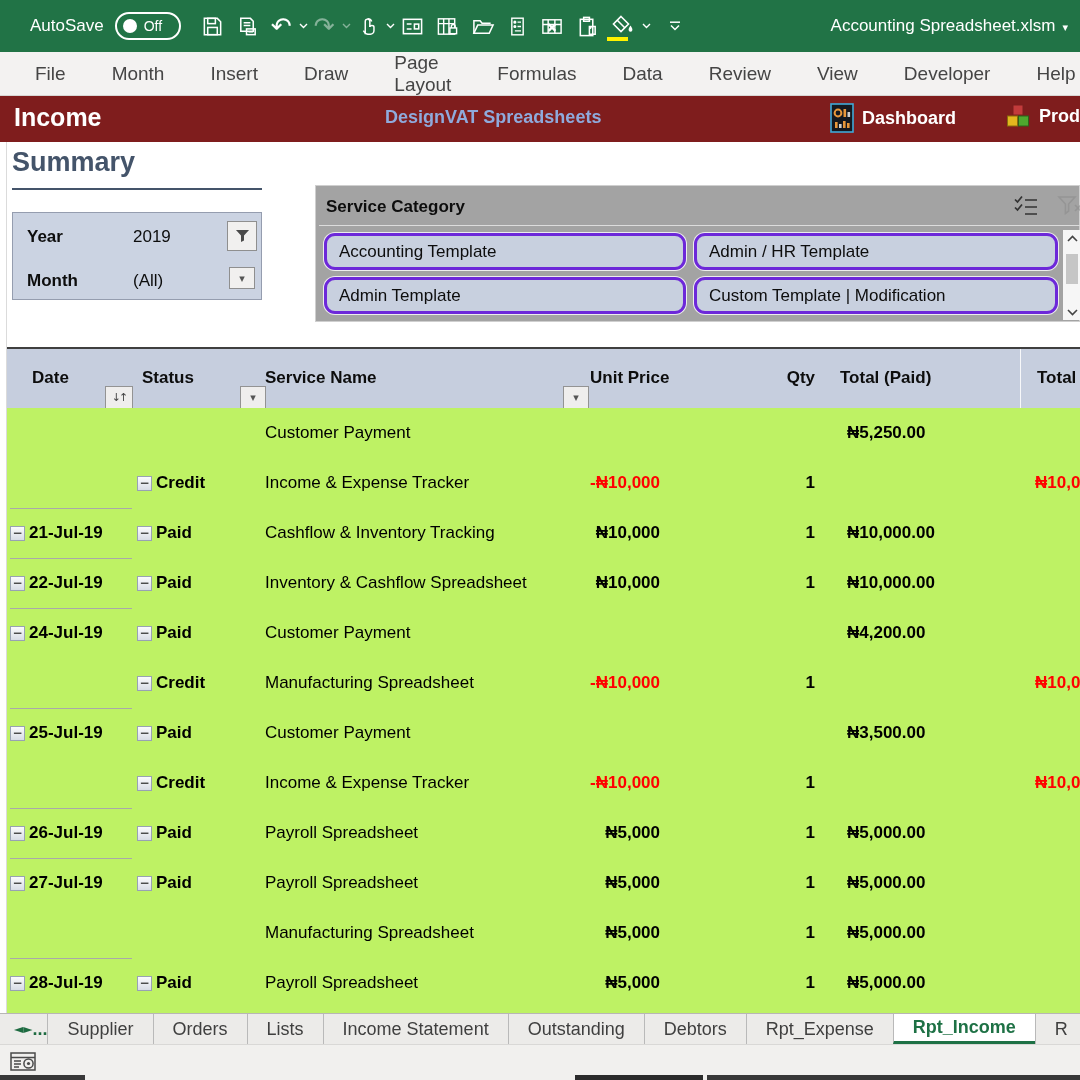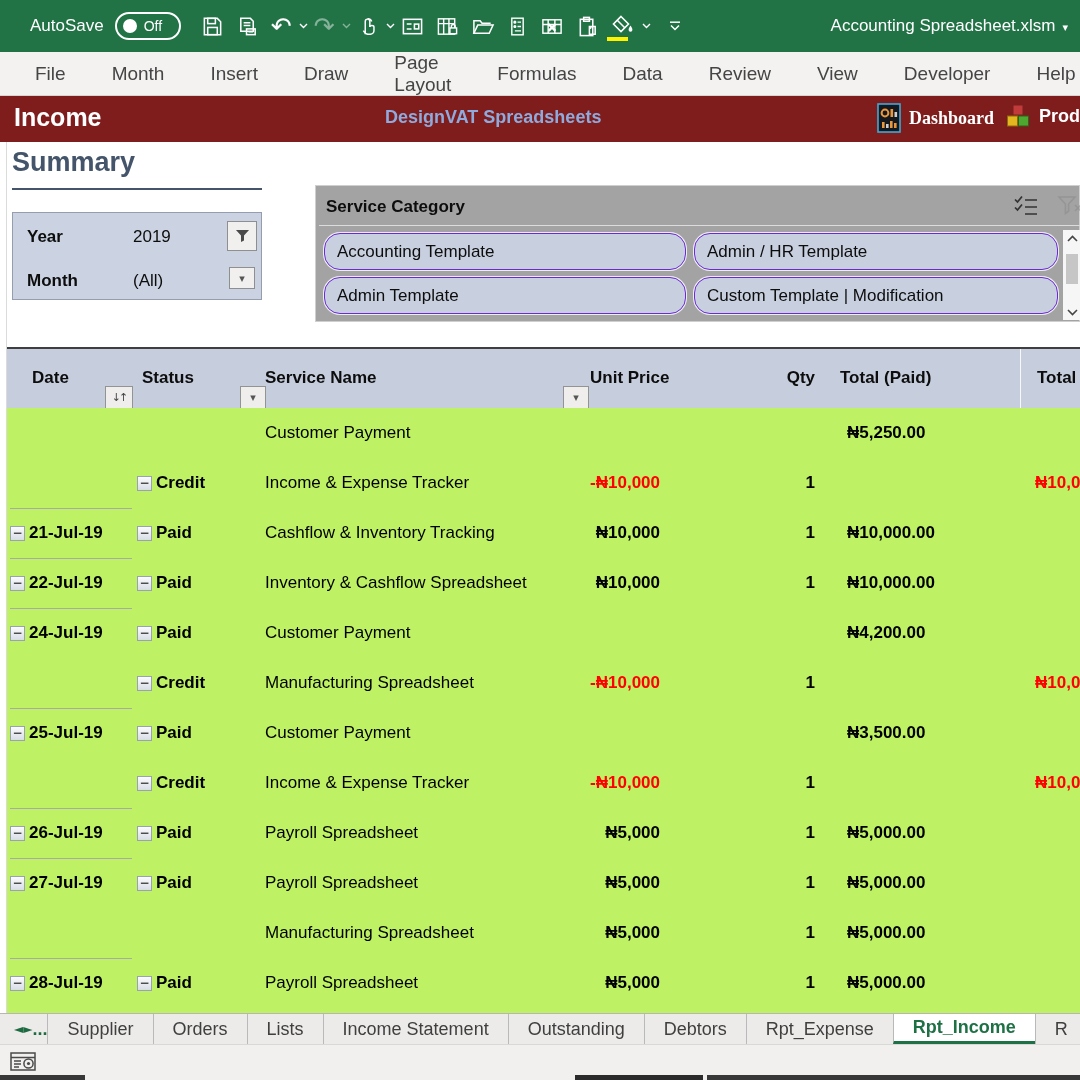--- a/index.html
+++ b/index.html
@@ -54,21 +54,21 @@
   .f-value{position:absolute;left:120px;font-size:17px;color:#0d0d0d;}
   .fbtn{position:absolute;background:#F1F0EF;border:1px solid #8F8F8F;display:flex;
     align-items:center;justify-content:center;box-sizing:border-box;}
   .caret{font-size:11px;color:#555;line-height:1;font-family:"DejaVu Sans",sans-serif;}
 
   
   .slicer{position:absolute;left:315px;top:185px;width:765px;height:137px;background:#a3a3a3;
     border:1px solid #CFCFCF;box-sizing:border-box;}
   .sl-title{position:absolute;left:10px;top:11px;font-size:17px;font-weight:bold;color:#0d0d0d;}
   .sl-divider{position:absolute;left:3px;top:39px;width:762px;height:1px;background:#DCDCDC;}
-  .sl-btn{position:absolute;height:37px;background:#C8D0DF;border:1px solid #6d28d9;border-radius:16px;
+  .sl-btn{position:absolute;height:37px;background:#C8D0DF;border:3px solid #6d28d9;border-radius:11px;
     box-sizing:border-box;font-size:17px;color:#0d0d0d;display:flex;align-items:center;
     padding-left:12px;box-shadow:0 0 0 1px #EDEDED;}
   .sl-scroll{position:absolute;left:747px;top:44px;width:18px;height:90px;background:#F6F6F6;}
   .sl-arrow{position:absolute;left:0;width:18px;height:16px;display:flex;align-items:center;justify-content:center;}
   .sl-thumb{position:absolute;left:3px;top:24px;width:12px;height:30px;background:#C6C6C6;}
   .sl-hdr-ico{position:absolute;top:9px;}
 
   
   .thead{position:absolute;left:7px;top:347px;width:1073px;height:61px;background:#C6CEDE;
     border-top:2px solid #3F3F3F;box-sizing:border-box;}
@@ -247,21 +247,21 @@
     <span class="rtab">Review</span>
     <span class="rtab">View</span>
     <span class="rtab">Developer</span>
     <span class="rtab">Help</span>
   </div>
 
 <div class="sheethdr">
   <span class="sh-title">Income</span>
   <span class="sh-brand">DesignVAT Spreadsheets</span>
 
-  <span class="sh-link" style="left:877px;font-family:Liberation Serif, serif;">
+  <span class="sh-link" style="left:830px;">
     <svg width="24" height="30" viewBox="0 0 24 30">
       <rect x="1" y="1" width="22" height="28" fill="#14181F" stroke="#3FA9D8" stroke-width="1.6"></rect>
       <circle cx="8" cy="10" r="3.4" fill="none" stroke="#E8973B" stroke-width="2"></circle>
       <rect x="13.5" y="6" width="2.6" height="8" fill="#E8973B"></rect>
         <rect x="17.5" y="9" width="2.6" height="5" fill="#cfcfcf"></rect>
       <rect x="5" y="19" width="2.6" height="6" fill="#E8973B"></rect>
         <rect x="9" y="21" width="2.6" height="4" fill="#cfcfcf"></rect>
       <rect x="13" y="18" width="2.6" height="7" fill="#E8973B"></rect>
         <rect x="17" y="20" width="2.6" height="5" fill="#E8973B"></rect>
     </svg>

